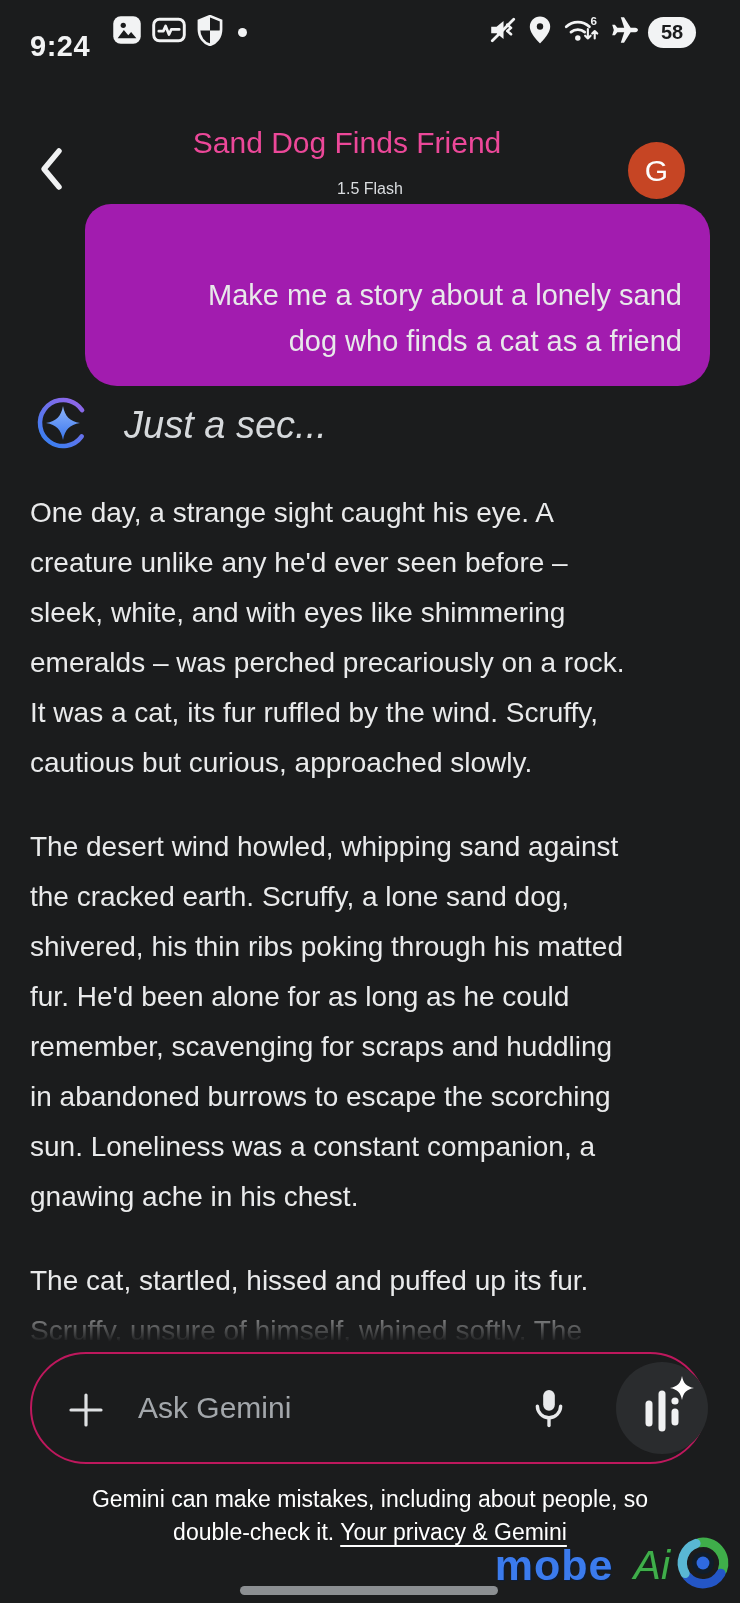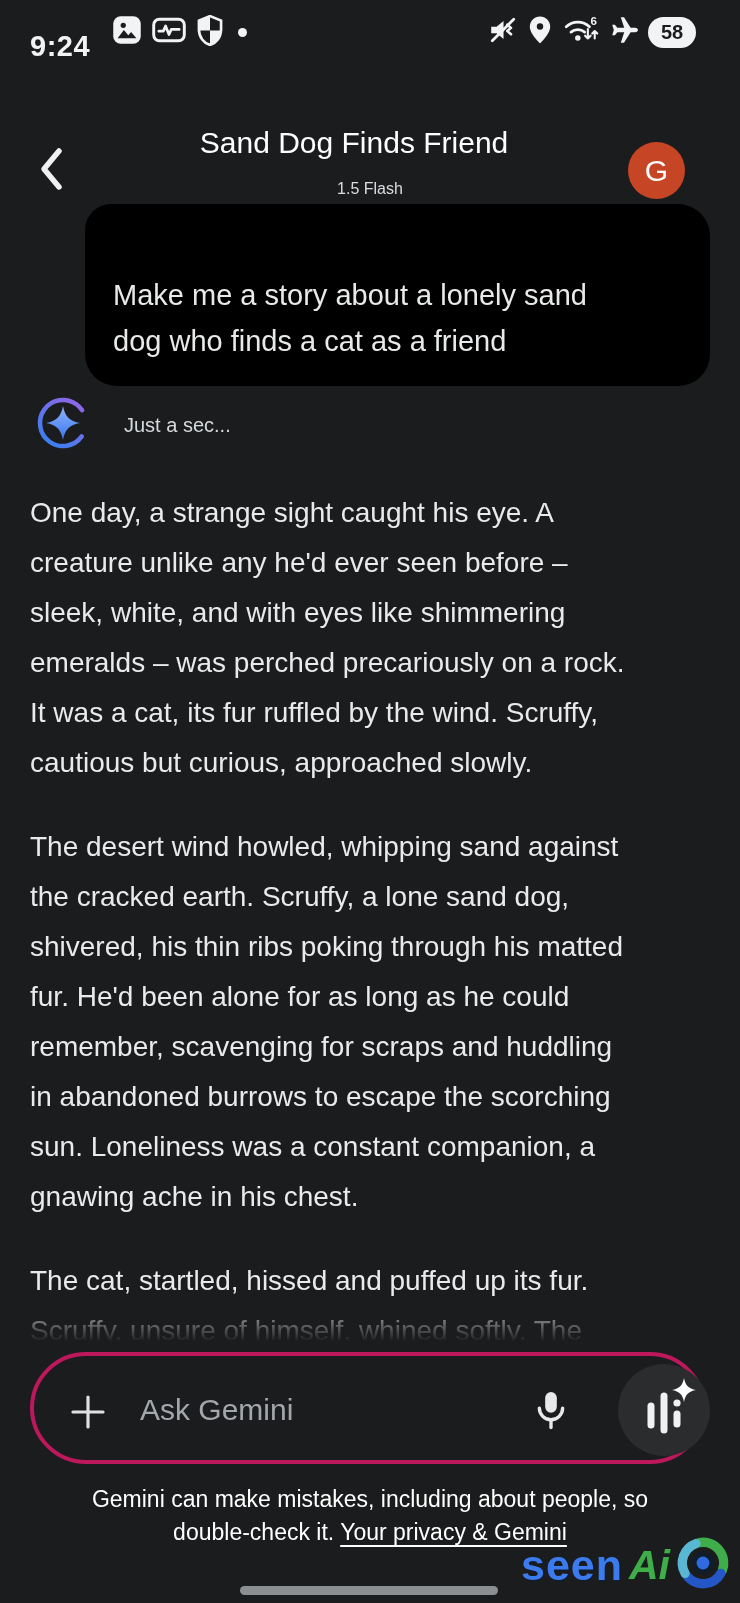--- a/index.html
+++ b/index.html
@@ -13,59 +13,60 @@
   .statusbar { position:absolute; top:0; left:0; width:740px; height:60px; }
   .time { position:absolute; left:30px; top:14px; font-size:29px; font-weight:bold; letter-spacing:0.5px; color:#f2f3f4;margin-top:16px; }
   .sb-left { position:absolute; left:112px; top:16px; display:flex; align-items:center; gap:10px; height:32px; }
   .sb-right { position:absolute; right:44px; top:15px; display:flex; align-items:center; gap:9px; height:34px; }
   .battery-pill { width:48px; height:31px; background:#f2f3f4; border-radius:16px; display:flex; align-items:center; justify-content:center; }
   .battery-pill span { font-size:20px; font-weight:bold; color:#1b1c1d; }
   .sb-dot { width:9px; height:9px; border-radius:50%; background:#f2f3f4; margin-left:4px; }
   
   .header { position:absolute; top:60px; left:0; width:740px; height:110px; }
   .back-btn { position:absolute; left:32px; top:84px; width:40px; height:50px; display:flex; align-items:center; justify-content:center; }
-  .hdr-title { position:absolute; left:16px; top:66px; width:676px; text-align:center; font-size:30px; color:#ffffff; }
+  .hdr-title { position:absolute; left:9px; top:66px; width:676px; text-align:center; font-size:30px; color:#ec4899; }
   .hdr-sub { position:absolute; left:0; top:120px; width:740px; text-align:center; font-size:16px; color:#dadde0; }
   .avatar { position:absolute; left:628px; top:82px; width:57px; height:57px; border-radius:50%;
     background:#c64524; display:flex; align-items:center; justify-content:center;
     font-size:30px; color:#fdfdfd; }
   
   .user-bubble {
     position:absolute; left:85px; top:204px; width:625px;
-    background:#000000; border-radius:26px 32px 32px 32px;
+    background:#a21caf; border-radius:26px 32px 32px 32px;
     padding:22px 28px; font-size:29px; line-height:46px; color:#e8e9ea;
     white-space:pre-line;
+    text-align:right;
   }
   .thinking-row { position:absolute; left:36px; top:396px; display:flex; align-items:center; gap:34px; height:58px; }
-  .thinking-text { font-size:20px; color:#d6d9dc; }
+  .thinking-text { font-size:38px; color:#d6d9dc;font-style:italic; }
   .story { position:absolute; left:30px; top:488px; width:684px; font-size:28px; line-height:50px; color:#e9eaeb; }
   .story p { margin:0 0 34px 0; white-space:pre-line; }
   
   .fade { position:absolute; left:0; top:1295px; width:740px; height:52px; z-index:4;
     background:linear-gradient(180deg, rgba(27,28,29,0) 0%, #1b1c1d 90%); }
   .cover { position:absolute; left:0; top:1344px; width:740px; height:259px; background:#1b1c1d; z-index:4; }
   
   .input-pill {
     position:absolute; left:30px; top:1352px; width:676px; height:112px; z-index:6;
-    border:4px solid #be185d; border-radius:56px; background:#1b1c1d;
+    border:2px solid #be185d; border-radius:56px; background:#1b1c1d;
   }
   .plus-wrap { position:absolute; left:34px; top:36px; width:40px; height:40px; }
   .pill-placeholder { position:absolute; left:106px; top:0; height:108px; display:flex; align-items:center;
     font-size:30px; color:#a3a7ab; }
   .mic-wrap { position:absolute; left:500px; top:34px; width:34px; height:44px; }
   .live-btn { position:absolute; left:584px; top:8px; width:92px; height:92px; border-radius:50%;
     background:#2a2c2e; display:flex; align-items:center; justify-content:center; }
   
   .disclaimer { position:absolute; left:50px; top:1483px; width:640px; z-index:6;
     text-align:center; font-size:23px; line-height:33px; color:#ffffff; }
   .disclaimer .pre { white-space:pre-line; }
   .disclaimer .link { text-decoration:underline; text-underline-offset:5px;text-align:center; }
   .watermark { position:absolute; right:8px; top:1534px; z-index:7; display:flex; align-items:center; gap:4px; }
   .wm-blue { font-size:43px; font-weight:800; letter-spacing:1px; color:#3b7bed; text-shadow:1px 1px 0 #0c1c38; }
-  .wm-green { font-size:41px; font-weight:700; font-style:italic; color:#3fae4a; text-shadow:1px 1px 0 #0e2a14; margin-left:2px; }
+  .wm-green { font-size:41px; font-weight:400; font-style:italic; color:#3fae4a; text-shadow:1px 1px 0 #0e2a14; margin-left:16px; }
   .nav-handle { position:absolute; left:240px; top:1586px; width:258px; height:9px; border-radius:5px;
     background:#8c8f92; z-index:7; }
 </style>
 </head>
 <body>
 
 <div class="phone">
 
   <div class="statusbar">
     <div class="time">9:24</div>
@@ -223,21 +224,21 @@
       </svg>
     </div>
   </div>
 
   <div class="disclaimer">
     <span class="pre">Gemini can make mistakes, including about people, so
 double-check it. </span><span class="link">Your privacy &amp; Gemini</span>
   </div>
 
   <div class="watermark">
-    <span class="wm-blue">seen</span>
+    <span class="wm-blue">mobe</span>
     <span class="wm-green">Ai</span>
     <span>
       <svg width="58" height="58" viewBox="0 0 56 56">
         <path d="M24.5 8.3 A20 20 0 0 1 46.8 34.8" fill="none" stroke="#3fae4a" stroke-width="9" stroke-linecap="round"></path>
         <path d="M45.3 38 A20 20 0 0 1 12.7 40.9" fill="none" stroke="#2456c6" stroke-width="9" stroke-linecap="round"></path>
         <path d="M10.7 38 A20 20 0 0 1 21.2 9.2" fill="none" stroke="#59b7d4" stroke-width="9" stroke-linecap="round"></path>
         <circle cx="28" cy="28" r="10.5" fill="#101d2b"></circle>
         <circle cx="28" cy="28" r="6.2" fill="#2f6ae0"></circle>
       </svg>
     </span>

